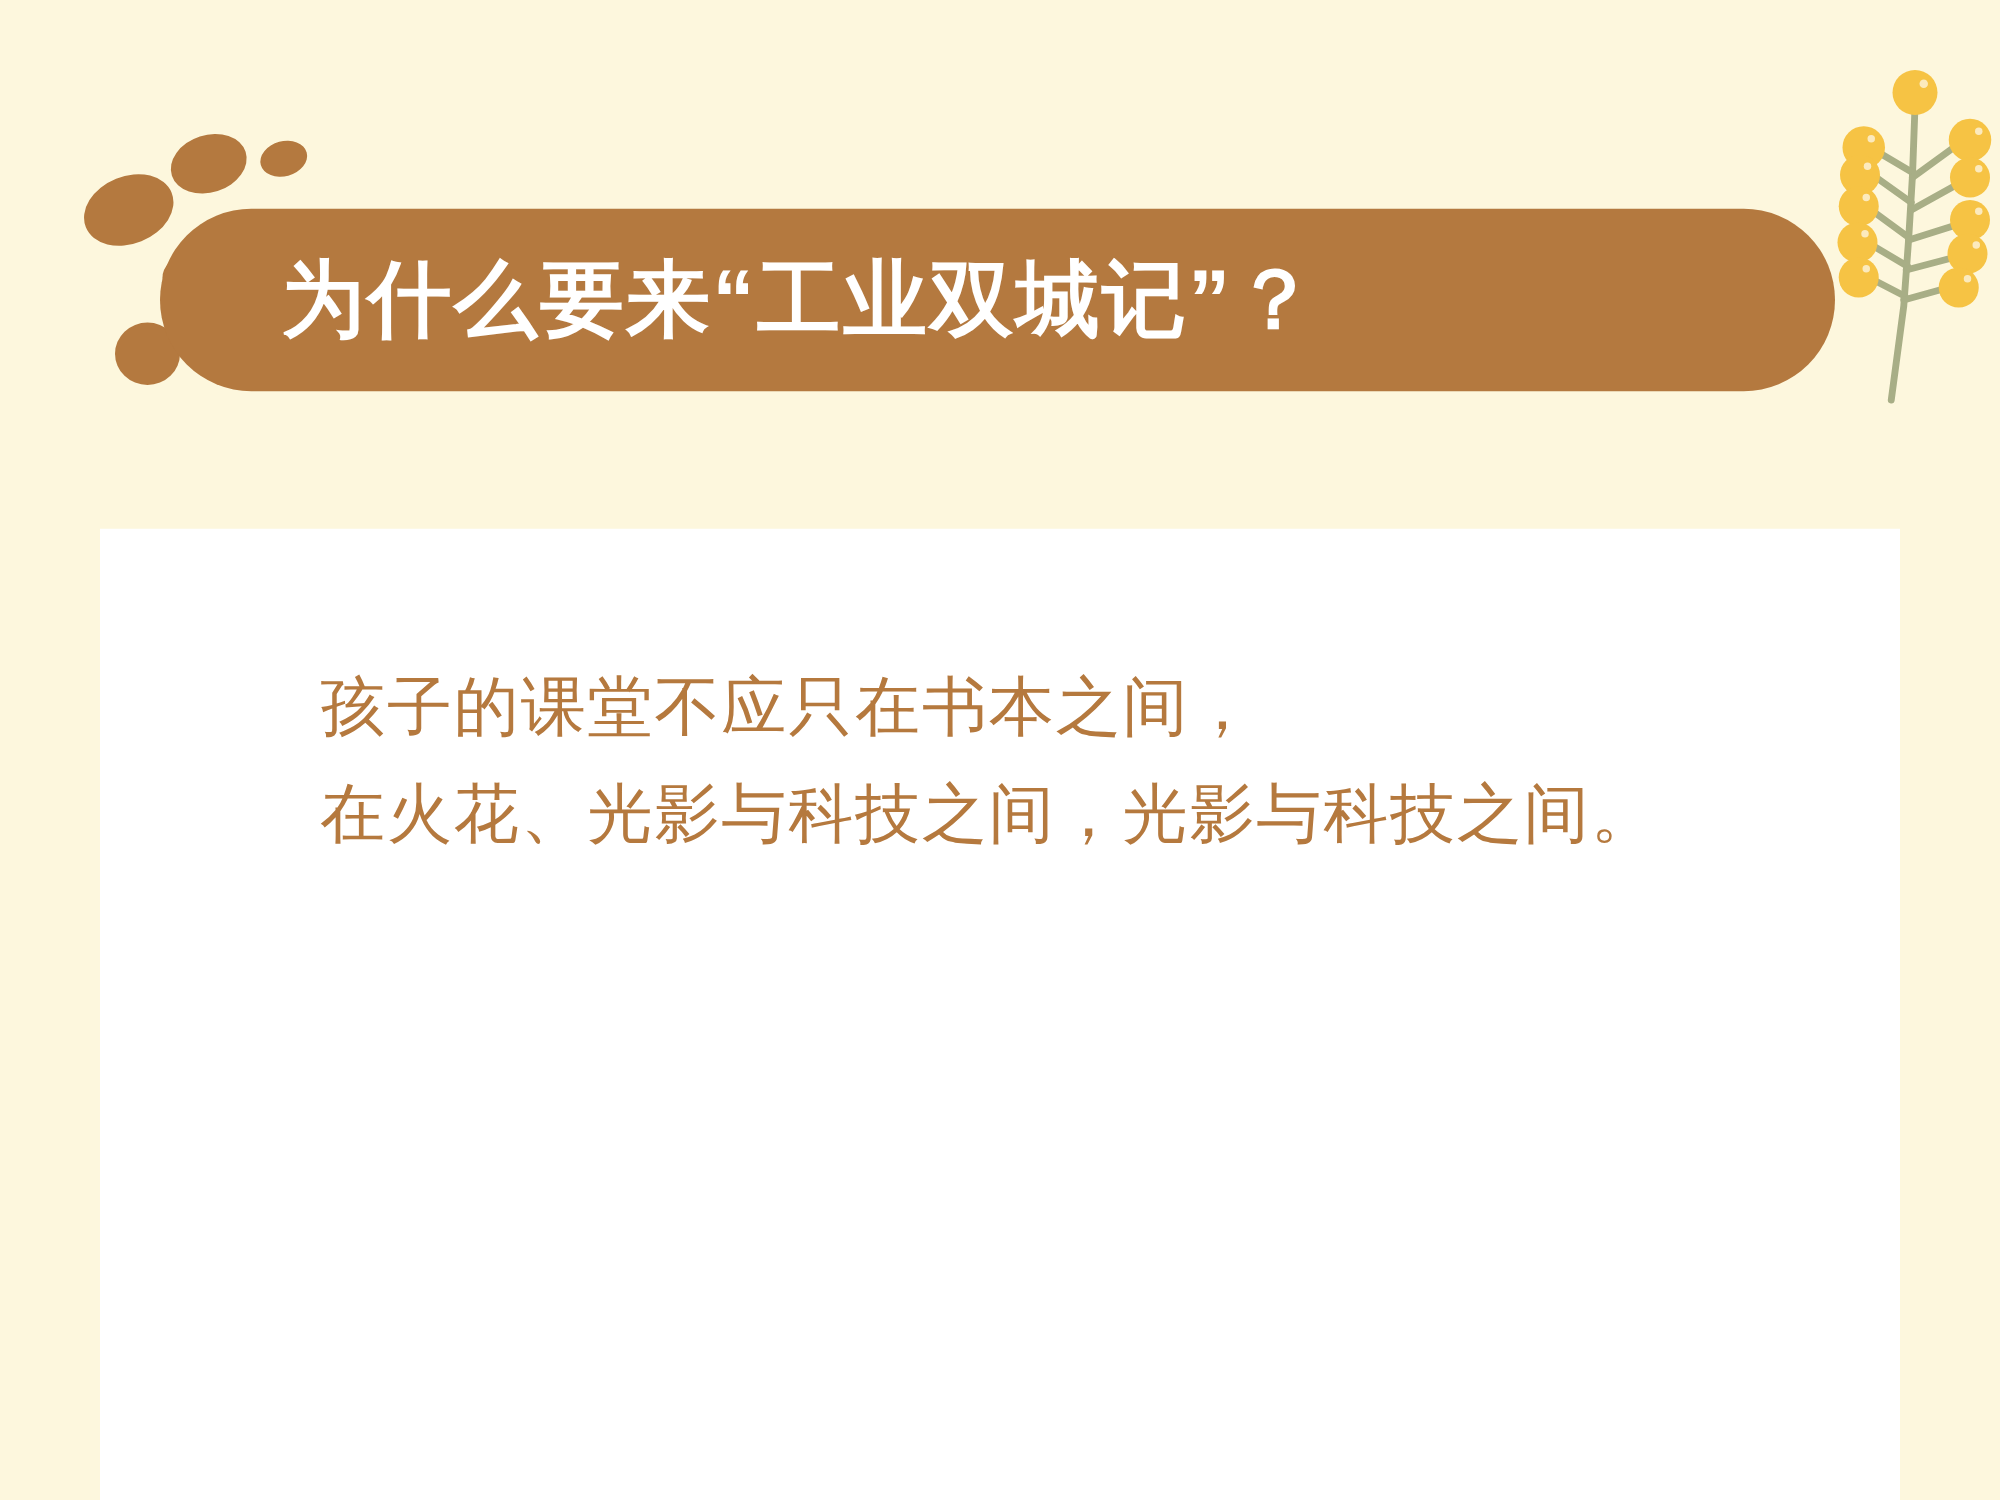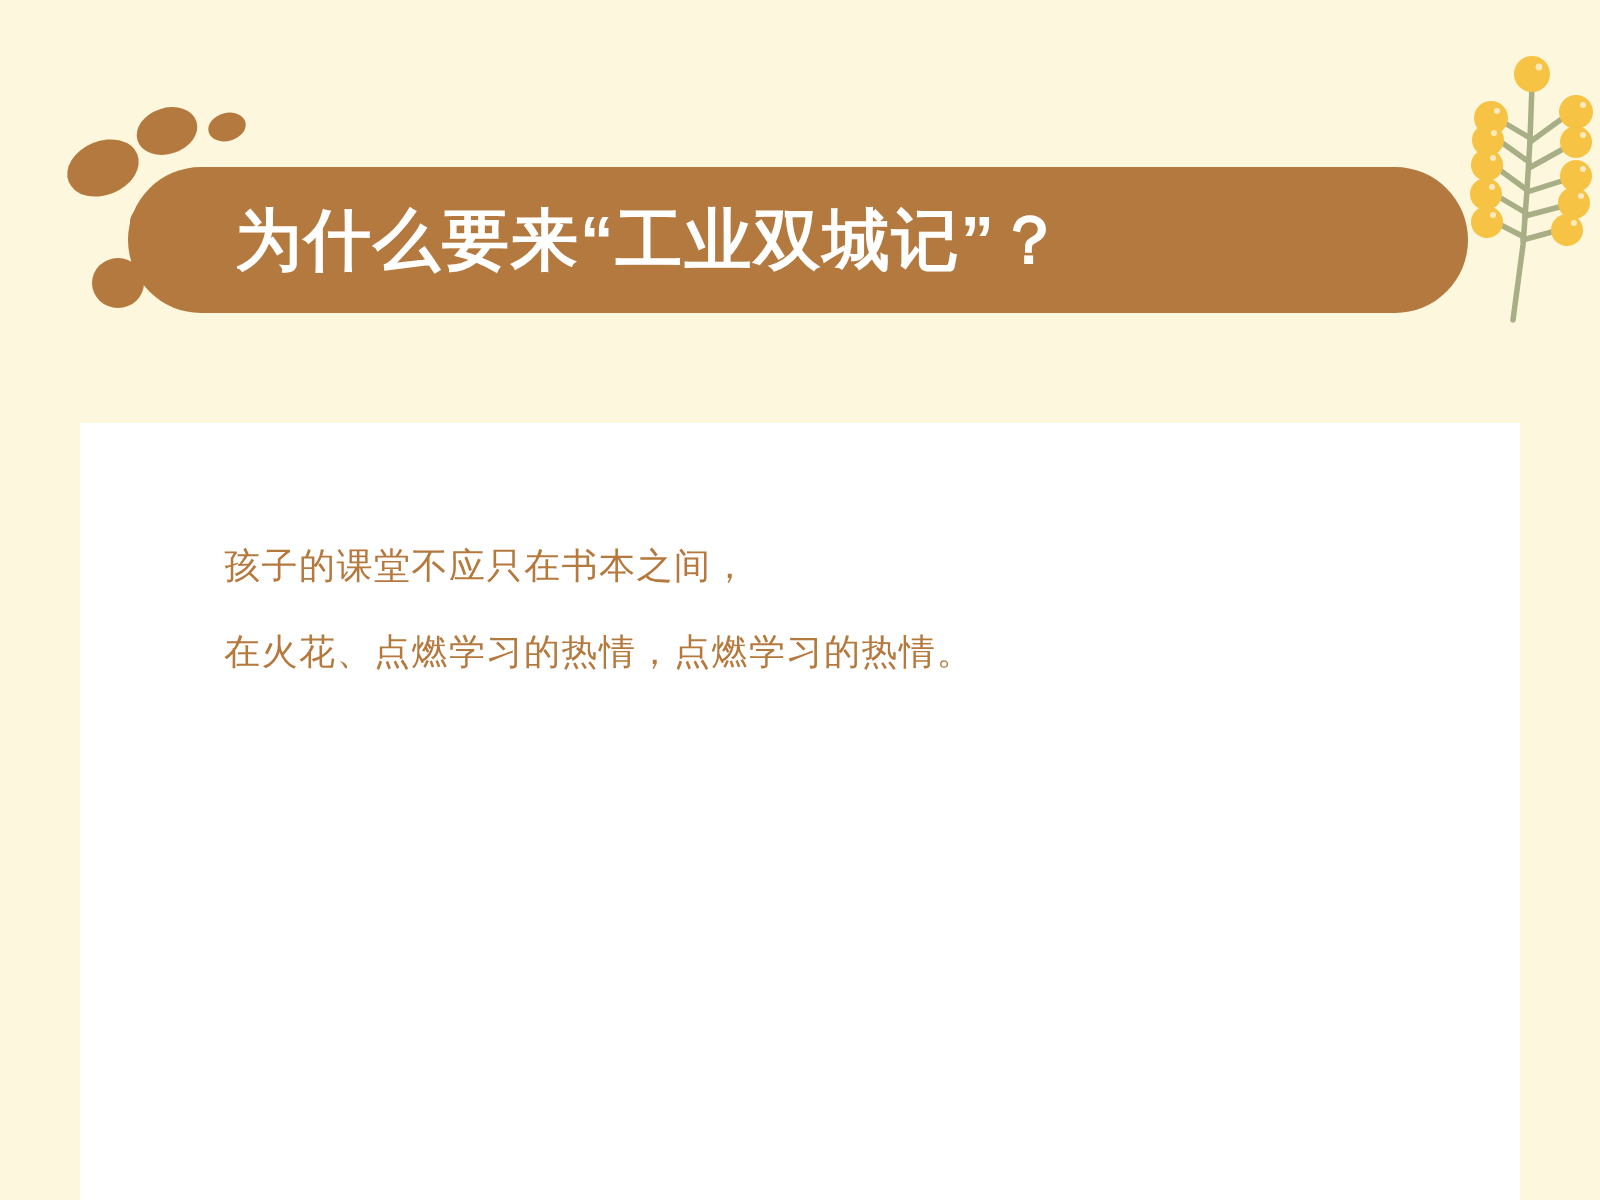--- a/index.html
+++ b/index.html
@@ -34,38 +34,37 @@
   #title-text {
     position:absolute;
     left:225px; top:186px;
     width:1200px;
     color:#ffffff;
     font-size:67px;
     font-weight:bold;
     letter-spacing:2px;
     line-height:108px;
     white-space:nowrap;
-    margin-left:10px;
   }
 
   
   #content-card {
     position:absolute;
     left:80px; top:423px;
     width:1440px; height:777px;
     background:#ffffff;
   }
 
   #body-text {
     position:absolute;
     left:72px;  
     top:100px;
     width:1296px;
     color:#b5793e;
-    font-size:36px;
+    font-size:52px;
     line-height:86px;
     letter-spacing:1.5px;
     text-align:left;
     word-break:break-all;
   }
   #body-text p { text-indent:2em; }
 </style>
 </head>
 <body>
 
@@ -122,15 +121,15 @@
       <circle cx="128" cy="139" r="3"></circle>
       <circle cx="126" cy="166" r="3"></circle>
       <circle cx="119" cy="193" r="3"></circle>
     </g>
   </svg>
 </div>
 
 <div id="content-card">
   <div id="body-text">
     <p>孩子的课堂不应只在书本之间，</p>
-    <p>在火花、点燃学习的热情，点燃学习的热情。</p>
+    <p>在火花、光影与科技之间，光影与科技之间。</p>
   </div>
 </div>
 
 </body></html>

